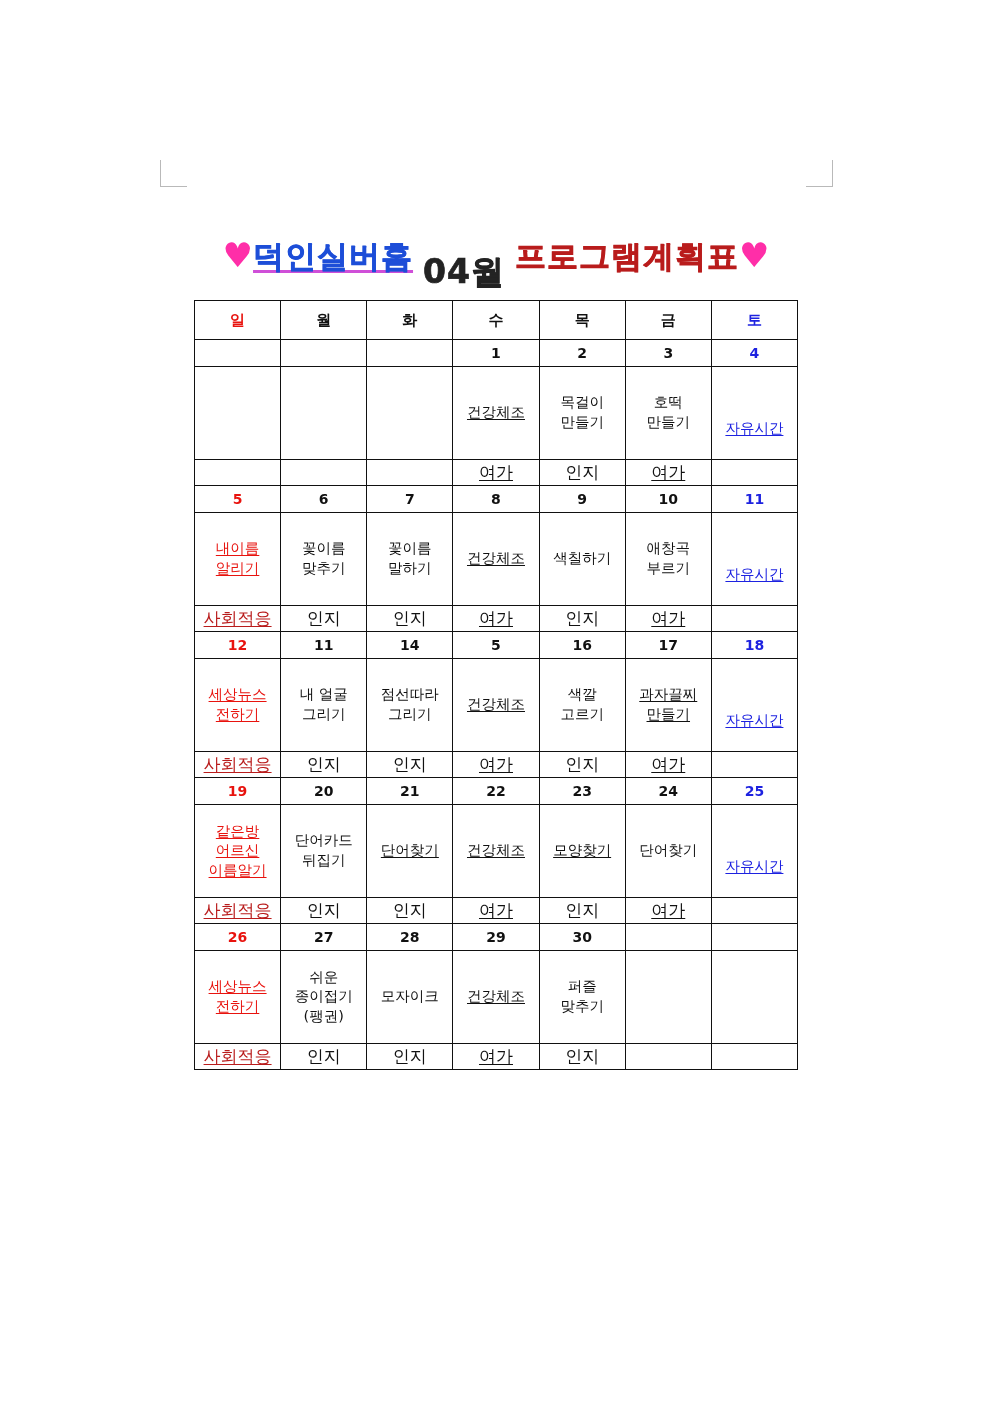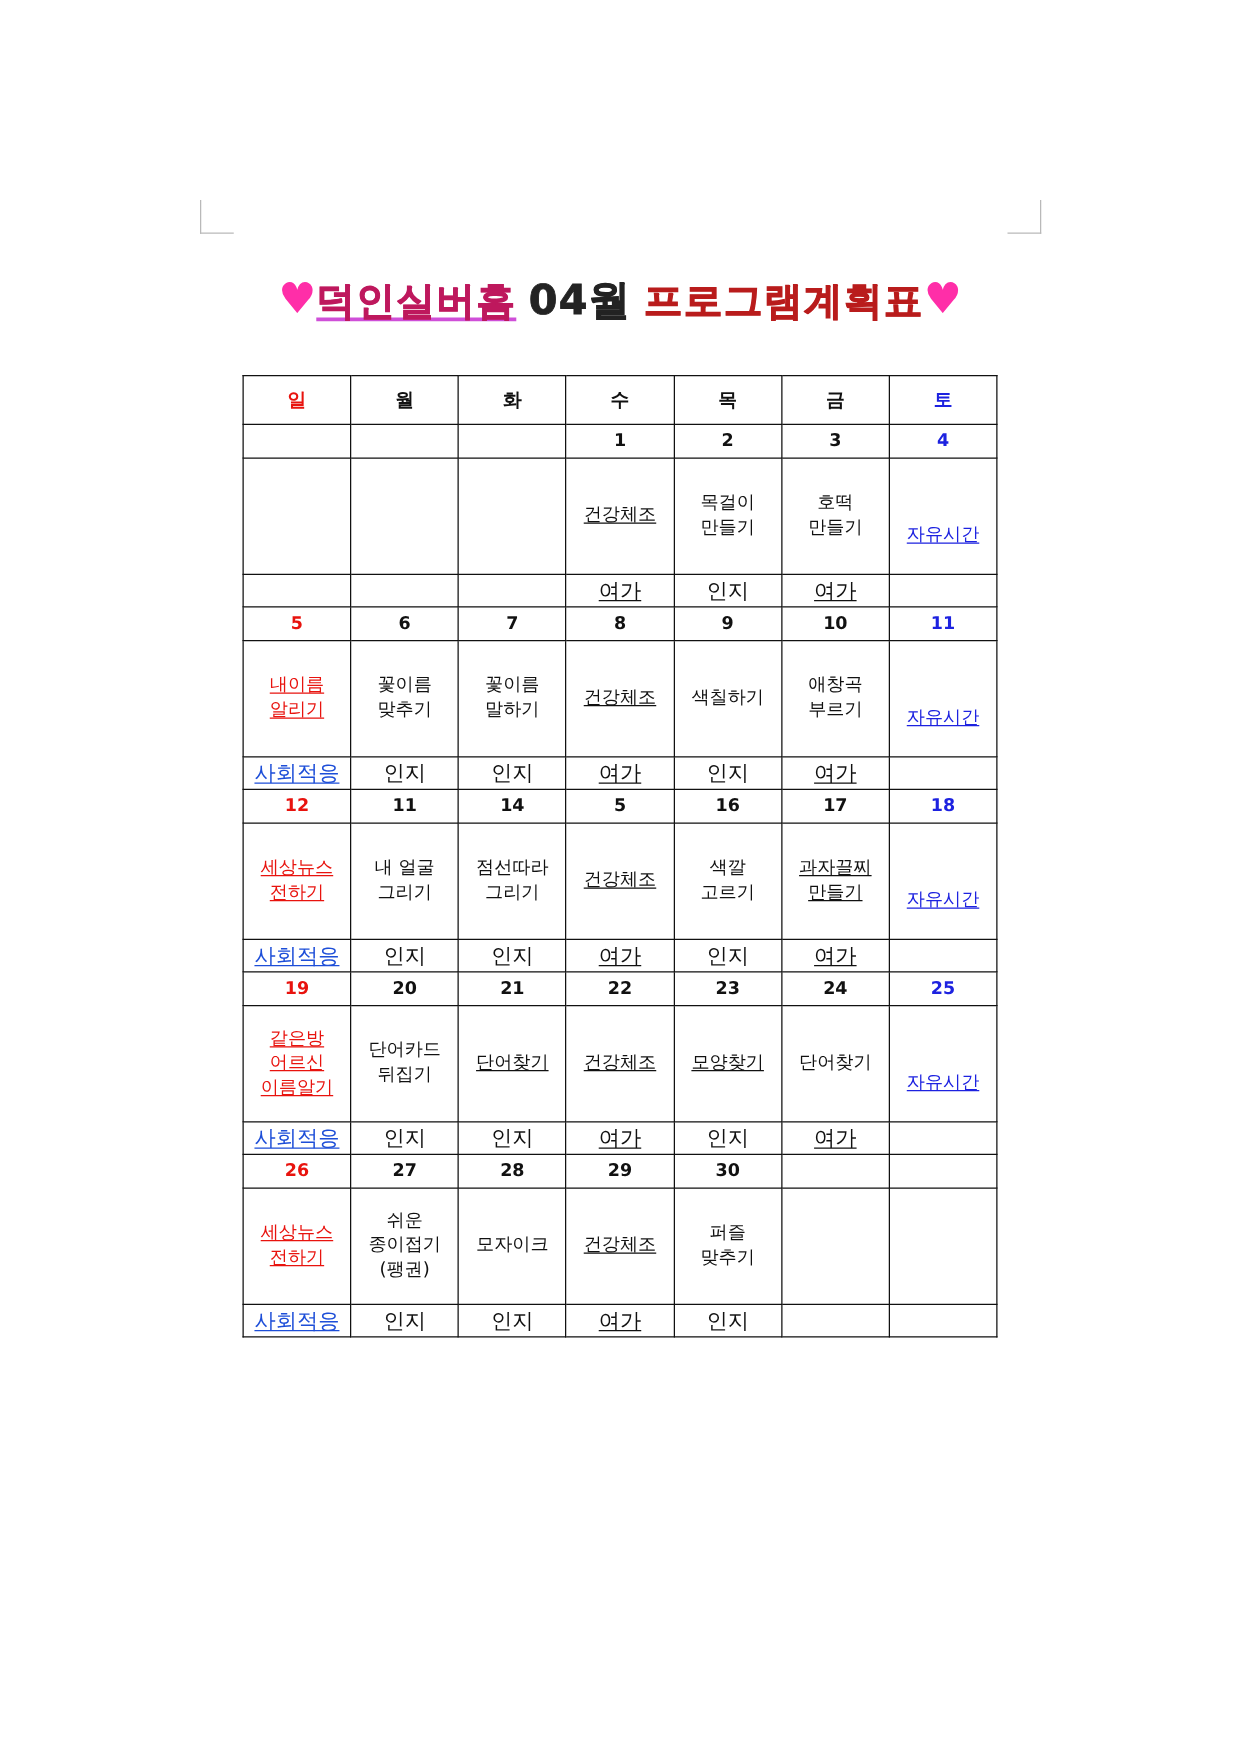--- a/index.html
+++ b/index.html
@@ -53,29 +53,30 @@
   }
   .title-seg {
     display: inline-block;
     vertical-align: middle;
     font-size: 31px;
     font-weight: 700;
     letter-spacing: 1px;
     -webkit-text-stroke: 0.7px currentColor;
   }
   .t-home {
-    color: #be185d;
+    color: #1d4ed8;
     text-decoration: underline;
     text-decoration-color: #cf4fd8;
     text-underline-offset: 3px;
   }
   .t-month {
     color: #232323;
     font-size: 33px;
     padding: 0 10px;
+    margin-top: 32px;
   }
   .t-plan {
     color: #b91c1c;
   }
 
   
   .cal {
     position: absolute;
     left: 194px;
     top: 300px;
@@ -121,21 +122,21 @@
   }
   .cell-body.sun .act { color: #e8130e; text-decoration: underline; text-underline-offset: 2px; }
   .cell-body.sat .act { color: #1d22e0; text-decoration: underline; text-underline-offset: 2px; margin-top: 32px; }
   .cell-body.uline .act { text-decoration: underline; text-underline-offset: 2px; }
 
   .cell-tag {
     height: 25px;
     font-size: 17px;
     color: #111111;
   }
-  .cell-tag.red { color: #1d4ed8; }
+  .cell-tag.red { color: #b91c1c; }
   .cell-tag .tg { display: inline-block; }
   .cell-tag.uline .tg { text-decoration: underline; text-underline-offset: 2px; }
 </style>
 </head>
 <body>
 
 <div class="page">
 
   <div class="crop-mark crop-tl"></div>
   <div class="crop-mark crop-tr"></div>

